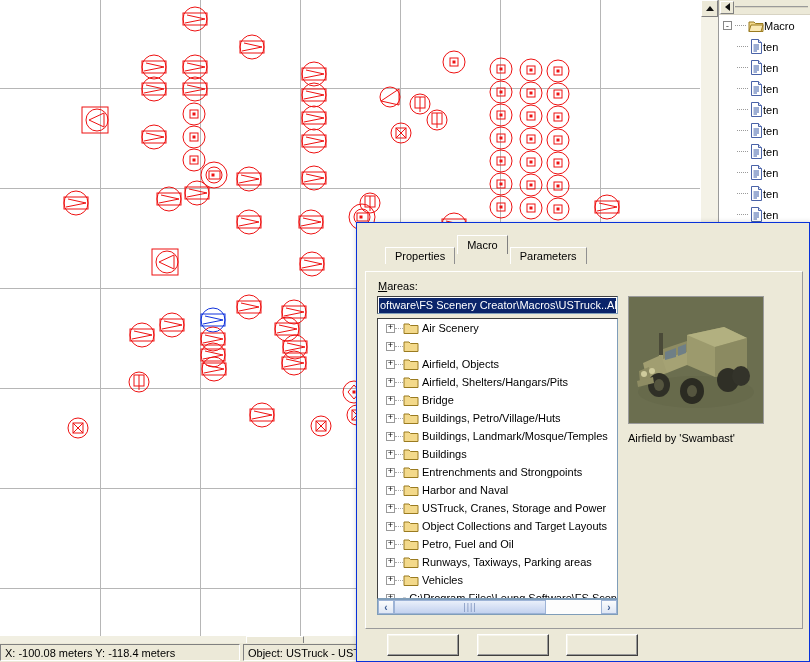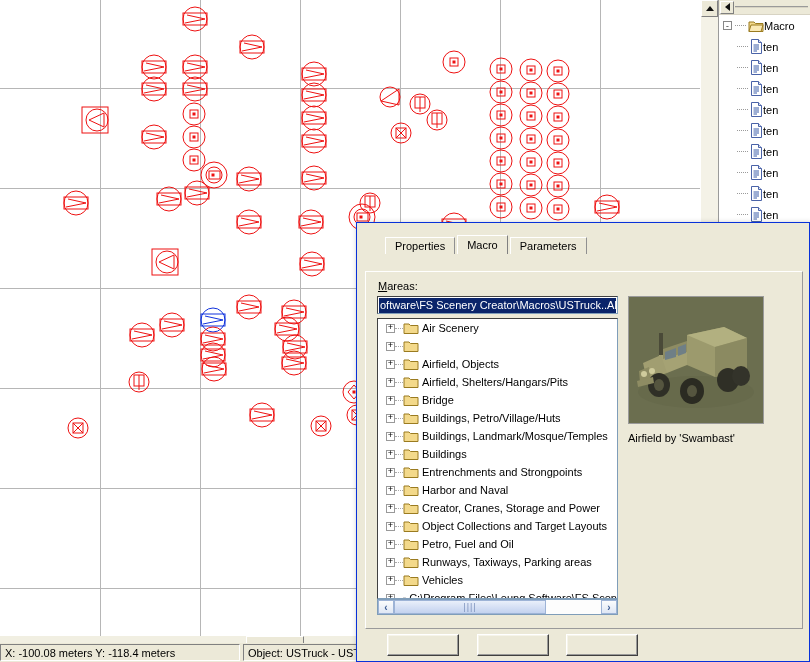--- a/index.html
+++ b/index.html
@@ -112,21 +112,21 @@
   .titlebtn.close { background: linear-gradient(180deg,#f09a7a,#d4391a 55%,#b12b10); }
 
   #dialog-body { position:relative; padding:8px 8px 8px 8px; height:414px; }
 
   
   #tab-strip { position:relative; height:19px; margin:4px 0 0 20px; display:flex; align-items:flex-end; }
   .tab {
     height:17px; padding:0 9px; margin-right:2px;
     background:#ece9d8; border:1px solid #fff; border-bottom:none;
     border-right-color:#909090; font-size:11px; color:#000;
-    display:flex; align-items:center; position:relative; top:0;
+    display:flex; align-items:center; position:relative; top:10px;
   }
   .tab.active {
     height:19px; top:0; background:#ece9d8;
     border-top-color:#fff; border-left-color:#fff; border-right-color:#808080;
     z-index:3; font-weight:normal;
   }
   #tab-page {
     position:absolute; left:8px; top:48px; width:438px; height:358px;
     background:#ece9d8; border:1px solid #fff; border-right-color:#9a9a9a; border-bottom-color:#9a9a9a;
   }
@@ -1034,21 +1034,21 @@
                 <path d="M1 3 L6 3 L7.5 4.5 L15 4.5 L15 12.5 L1 12.5 Z" fill="#f3d98b" stroke="#9a7b20"></path>
               </svg>
               <span class="tree-label">Harbor and Naval</span>
             </div>
             <div class="tree-row">
               <div class="tree-exp">+</div>
               <div class="tree-dots"></div>
               <svg width="16" height="14" viewBox="0 0 16 14">
                 <path d="M1 3 L6 3 L7.5 4.5 L15 4.5 L15 12.5 L1 12.5 Z" fill="#f3d98b" stroke="#9a7b20"></path>
               </svg>
-              <span class="tree-label">Creator, Cranes, Storage and Power</span>
+              <span class="tree-label">USTruck, Cranes, Storage and Power</span>
             </div>
             <div class="tree-row">
               <div class="tree-exp">+</div>
               <div class="tree-dots"></div>
               <svg width="16" height="14" viewBox="0 0 16 14">
                 <path d="M1 3 L6 3 L7.5 4.5 L15 4.5 L15 12.5 L1 12.5 Z" fill="#f3d98b" stroke="#9a7b20"></path>
               </svg>
               <span class="tree-label">Object Collections and Target Layouts</span>
             </div>
             <div class="tree-row">

